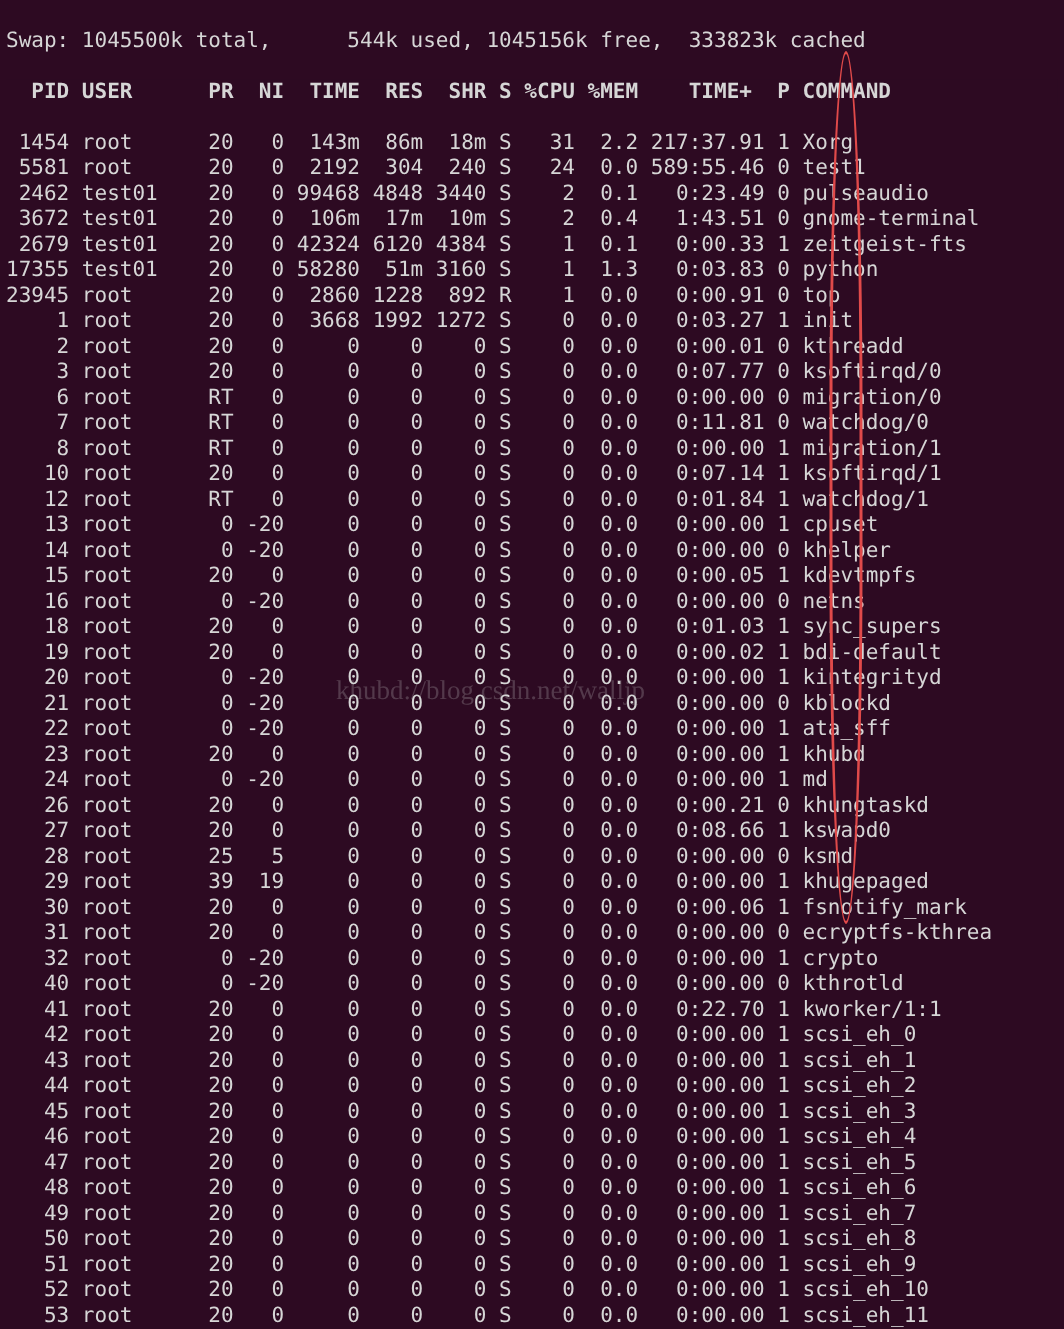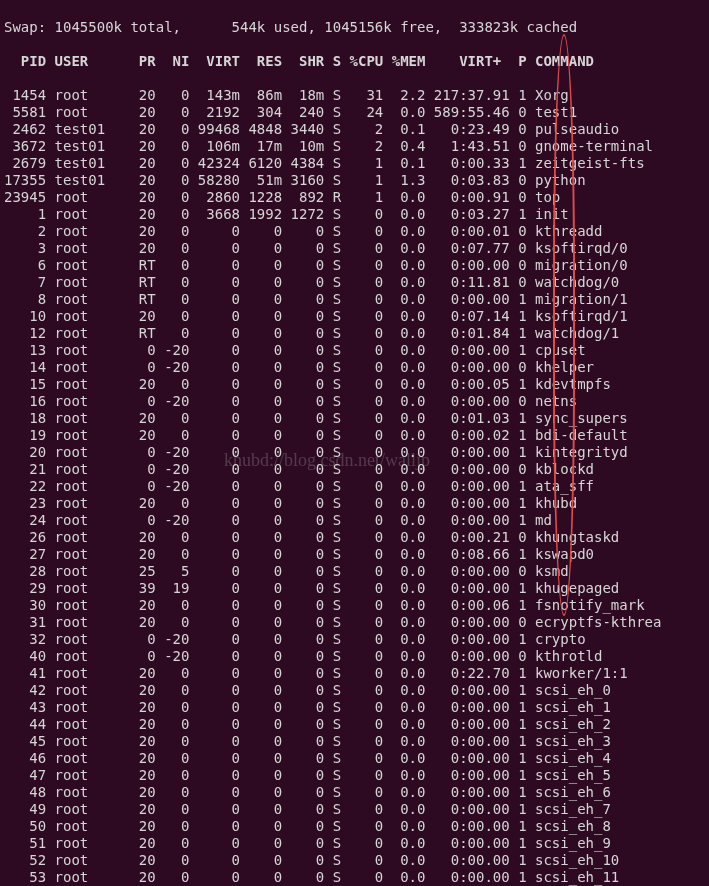--- a/index.html
+++ b/index.html
@@ -7,17 +7,17 @@
   .hdr{background:#2d0a22;color:#d6d6d6;font-weight:bold;}
   .hl{position:relative;}
   .circle{position:absolute;border:2px solid #e04a4a;border-radius:14px/300px;pointer-events:none;}
   .watermark{position:absolute;color:rgba(200,200,200,0.25);font-family:serif;font-size:18px;pointer-events:none;user-select:none;}
 </style>
 </head>
 <body>
 
 <div class="term hl">
 <div>Swap: 1045500k total,      544k used, 1045156k free,  333823k cached</div>
-<div class="hdr">  PID USER      PR  NI  VIRT  RES  SHR S %CPU %MEM    VIRT+  P COMMAND</div>
+<div class="hdr">  PID USER      PR  NI  TIME  RES  SHR S %CPU %MEM    TIME+  P COMMAND</div>
 <div id="rows"><div> 1454 root      20   0  143m  86m  18m S   31  2.2 217:37.91 1 Xorg</div><div> 5581 root      20   0  2192  304  240 S   24  0.0 589:55.46 0 test1</div><div> 2462 test01    20   0 99468 4848 3440 S    2  0.1   0:23.49 0 pulseaudio</div><div> 3672 test01    20   0  106m  17m  10m S    2  0.4   1:43.51 0 gnome-terminal</div><div> 2679 test01    20   0 42324 6120 4384 S    1  0.1   0:00.33 1 zeitgeist-fts</div><div>17355 test01    20   0 58280  51m 3160 S    1  1.3   0:03.83 0 python</div><div>23945 root      20   0  2860 1228  892 R    1  0.0   0:00.91 0 top</div><div>    1 root      20   0  3668 1992 1272 S    0  0.0   0:03.27 1 init</div><div>    2 root      20   0     0    0    0 S    0  0.0   0:00.01 0 kthreadd</div><div>    3 root      20   0     0    0    0 S    0  0.0   0:07.77 0 ksoftirqd/0</div><div>    6 root      RT   0     0    0    0 S    0  0.0   0:00.00 0 migration/0</div><div>    7 root      RT   0     0    0    0 S    0  0.0   0:11.81 0 watchdog/0</div><div>    8 root      RT   0     0    0    0 S    0  0.0   0:00.00 1 migration/1</div><div>   10 root      20   0     0    0    0 S    0  0.0   0:07.14 1 ksoftirqd/1</div><div>   12 root      RT   0     0    0    0 S    0  0.0   0:01.84 1 watchdog/1</div><div>   13 root       0 -20     0    0    0 S    0  0.0   0:00.00 1 cpuset</div><div>   14 root       0 -20     0    0    0 S    0  0.0   0:00.00 0 khelper</div><div>   15 root      20   0     0    0    0 S    0  0.0   0:00.05 1 kdevtmpfs</div><div>   16 root       0 -20     0    0    0 S    0  0.0   0:00.00 0 netns</div><div>   18 root      20   0     0    0    0 S    0  0.0   0:01.03 1 sync_supers</div><div>   19 root      20   0     0    0    0 S    0  0.0   0:00.02 1 bdi-default</div><div>   20 root       0 -20     0    0    0 S    0  0.0   0:00.00 1 kintegrityd</div><div>   21 root       0 -20     0    0    0 S    0  0.0   0:00.00 0 kblockd</div><div>   22 root       0 -20     0    0    0 S    0  0.0   0:00.00 1 ata_sff</div><div>   23 root      20   0     0    0    0 S    0  0.0   0:00.00 1 khubd</div><div>   24 root       0 -20     0    0    0 S    0  0.0   0:00.00 1 md</div><div>   26 root      20   0     0    0    0 S    0  0.0   0:00.21 0 khungtaskd</div><div>   27 root      20   0     0    0    0 S    0  0.0   0:08.66 1 kswapd0</div><div>   28 root      25   5     0    0    0 S    0  0.0   0:00.00 0 ksmd</div><div>   29 root      39  19     0    0    0 S    0  0.0   0:00.00 1 khugepaged</div><div>   30 root      20   0     0    0    0 S    0  0.0   0:00.06 1 fsnotify_mark</div><div>   31 root      20   0     0    0    0 S    0  0.0   0:00.00 0 ecryptfs-kthrea</div><div>   32 root       0 -20     0    0    0 S    0  0.0   0:00.00 1 crypto</div><div>   40 root       0 -20     0    0    0 S    0  0.0   0:00.00 0 kthrotld</div><div>   41 root      20   0     0    0    0 S    0  0.0   0:22.70 1 kworker/1:1</div><div>   42 root      20   0     0    0    0 S    0  0.0   0:00.00 1 scsi_eh_0</div><div>   43 root      20   0     0    0    0 S    0  0.0   0:00.00 1 scsi_eh_1</div><div>   44 root      20   0     0    0    0 S    0  0.0   0:00.00 1 scsi_eh_2</div><div>   45 root      20   0     0    0    0 S    0  0.0   0:00.00 1 scsi_eh_3</div><div>   46 root      20   0     0    0    0 S    0  0.0   0:00.00 1 scsi_eh_4</div><div>   47 root      20   0     0    0    0 S    0  0.0   0:00.00 1 scsi_eh_5</div><div>   48 root      20   0     0    0    0 S    0  0.0   0:00.00 1 scsi_eh_6</div><div>   49 root      20   0     0    0    0 S    0  0.0   0:00.00 1 scsi_eh_7</div><div>   50 root      20   0     0    0    0 S    0  0.0   0:00.00 1 scsi_eh_8</div><div>   51 root      20   0     0    0    0 S    0  0.0   0:00.00 1 scsi_eh_9</div><div>   52 root      20   0     0    0    0 S    0  0.0   0:00.00 1 scsi_eh_10</div><div>   53 root      20   0     0    0    0 S    0  0.0   0:00.00 1 scsi_eh_11</div></div>
 <div class="circle" style="left:553px;top:34px;width:18px;height:578px;"></div>
 <div class="watermark" style="left:224px;top:452px;">khubd://blog.csdn.net/walljp</div>
 </div>
 
 </body></html>

